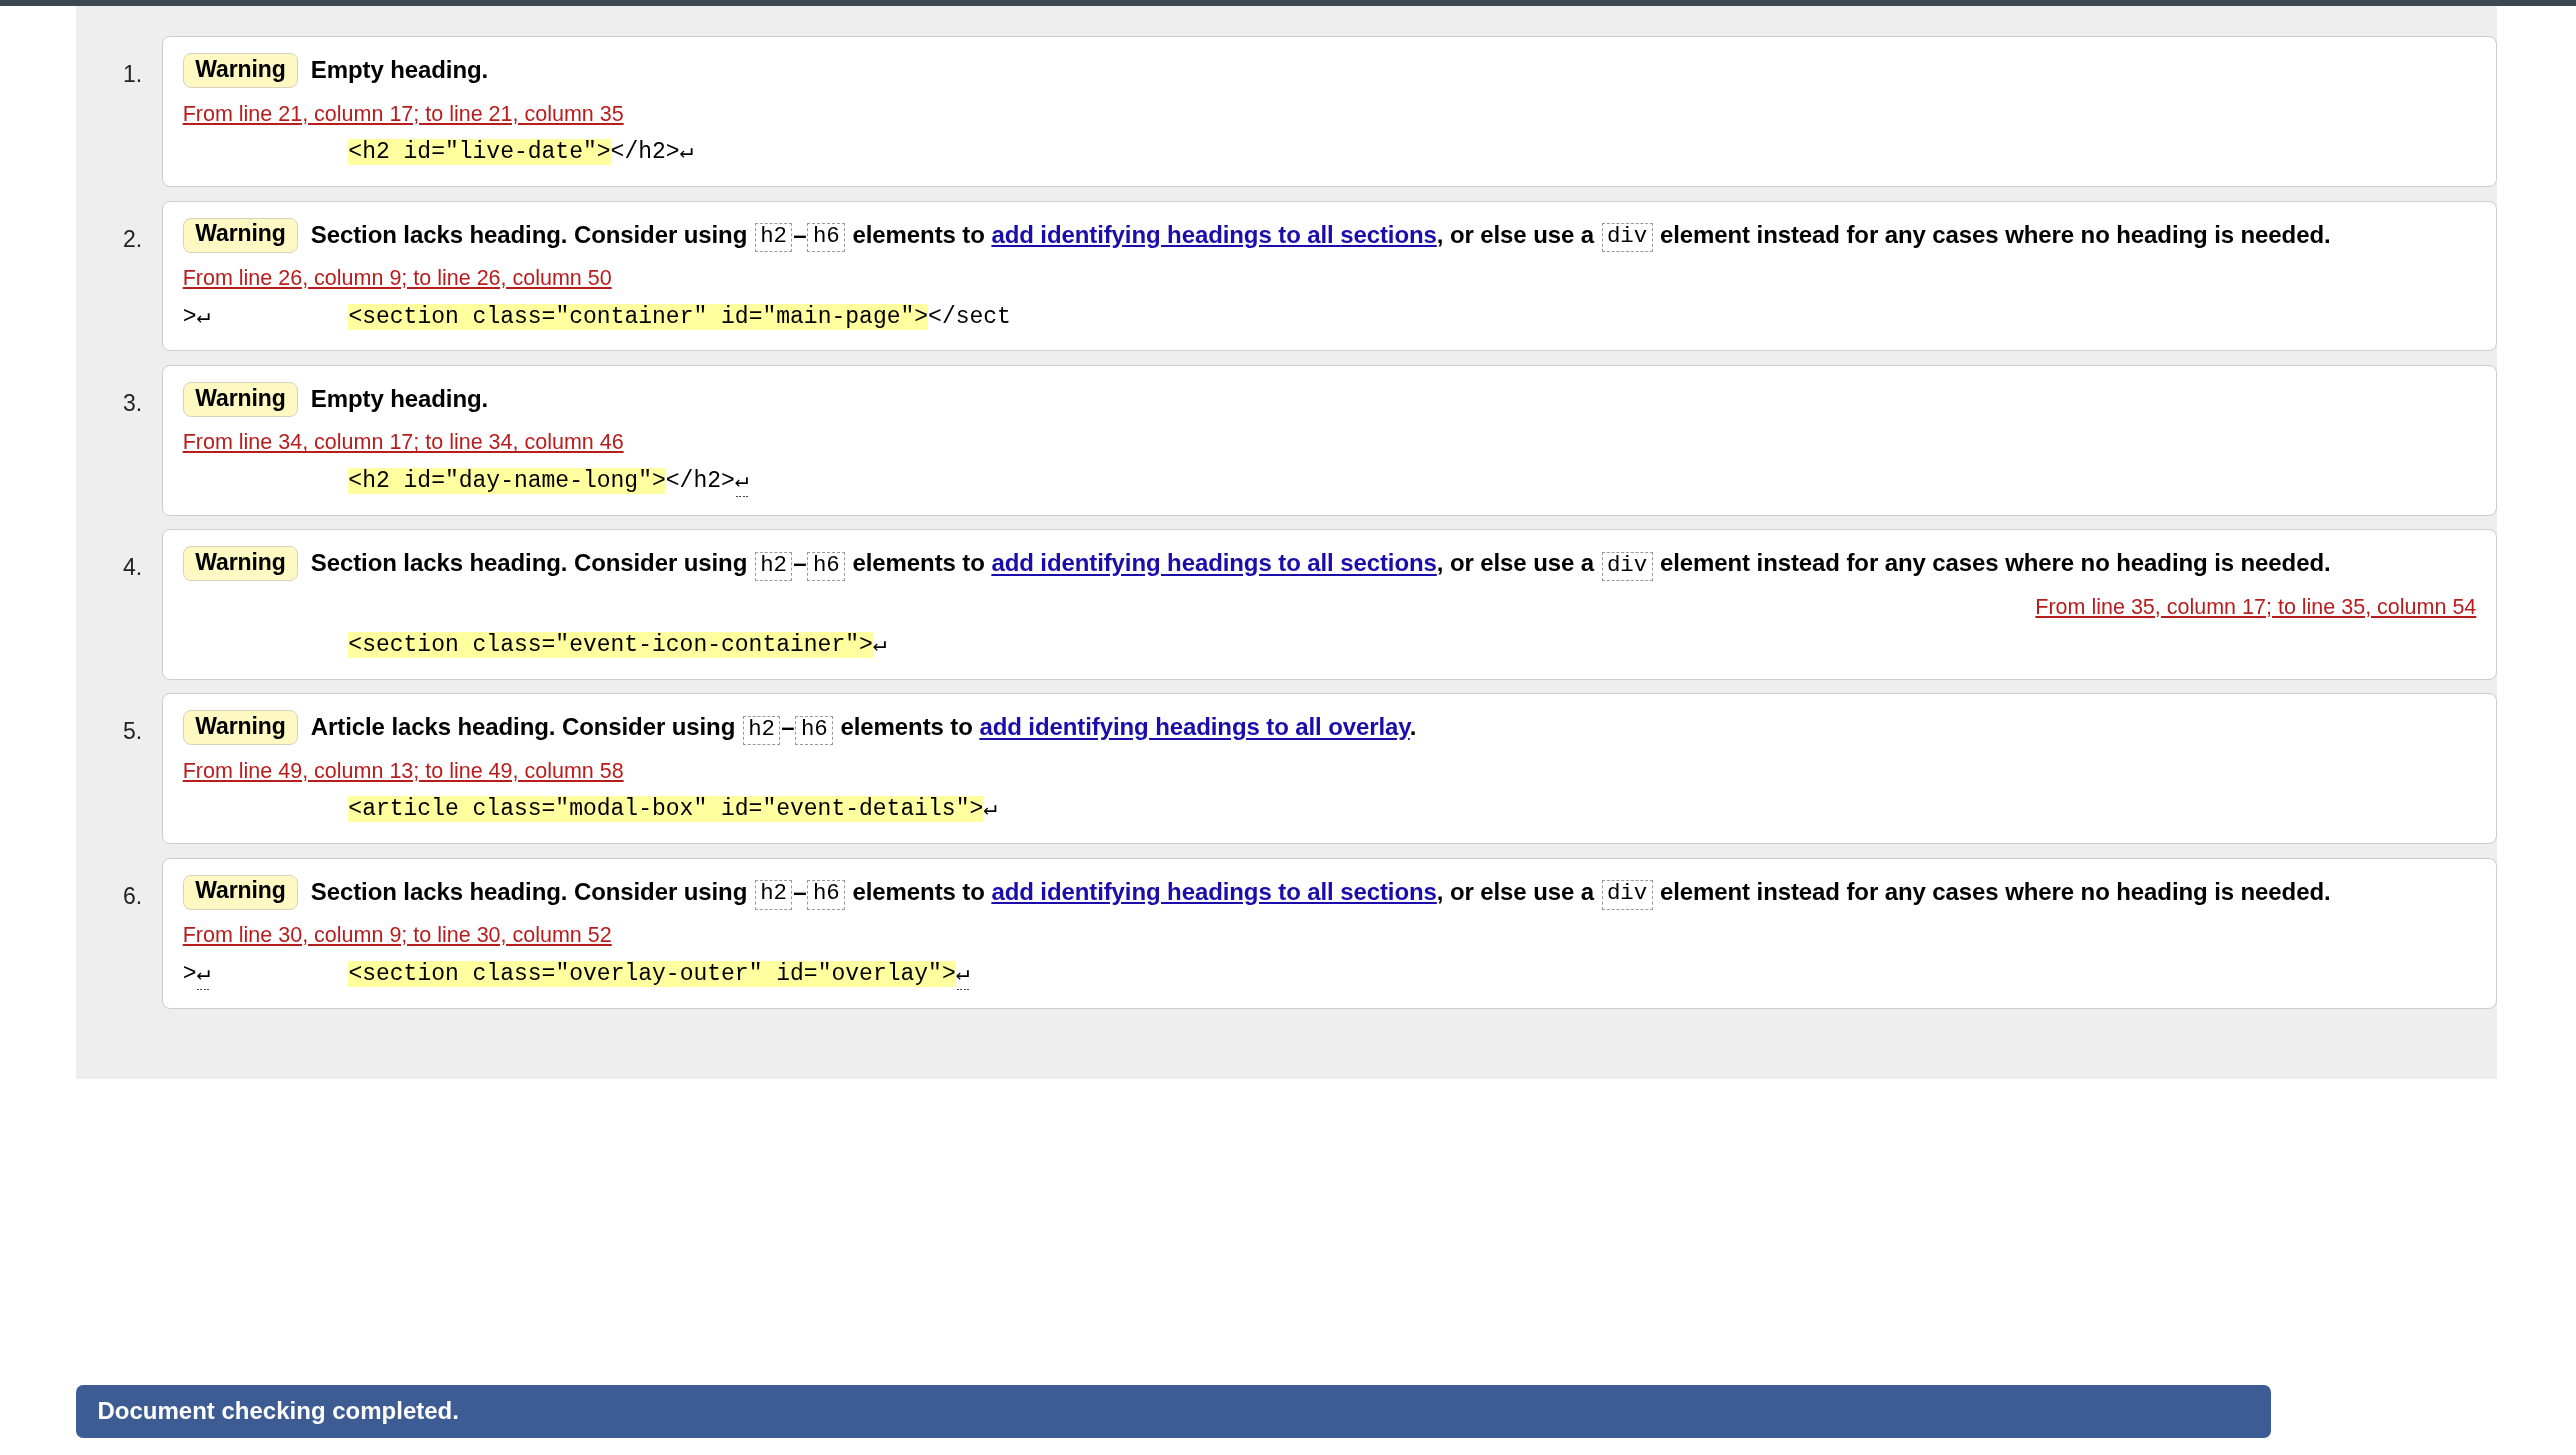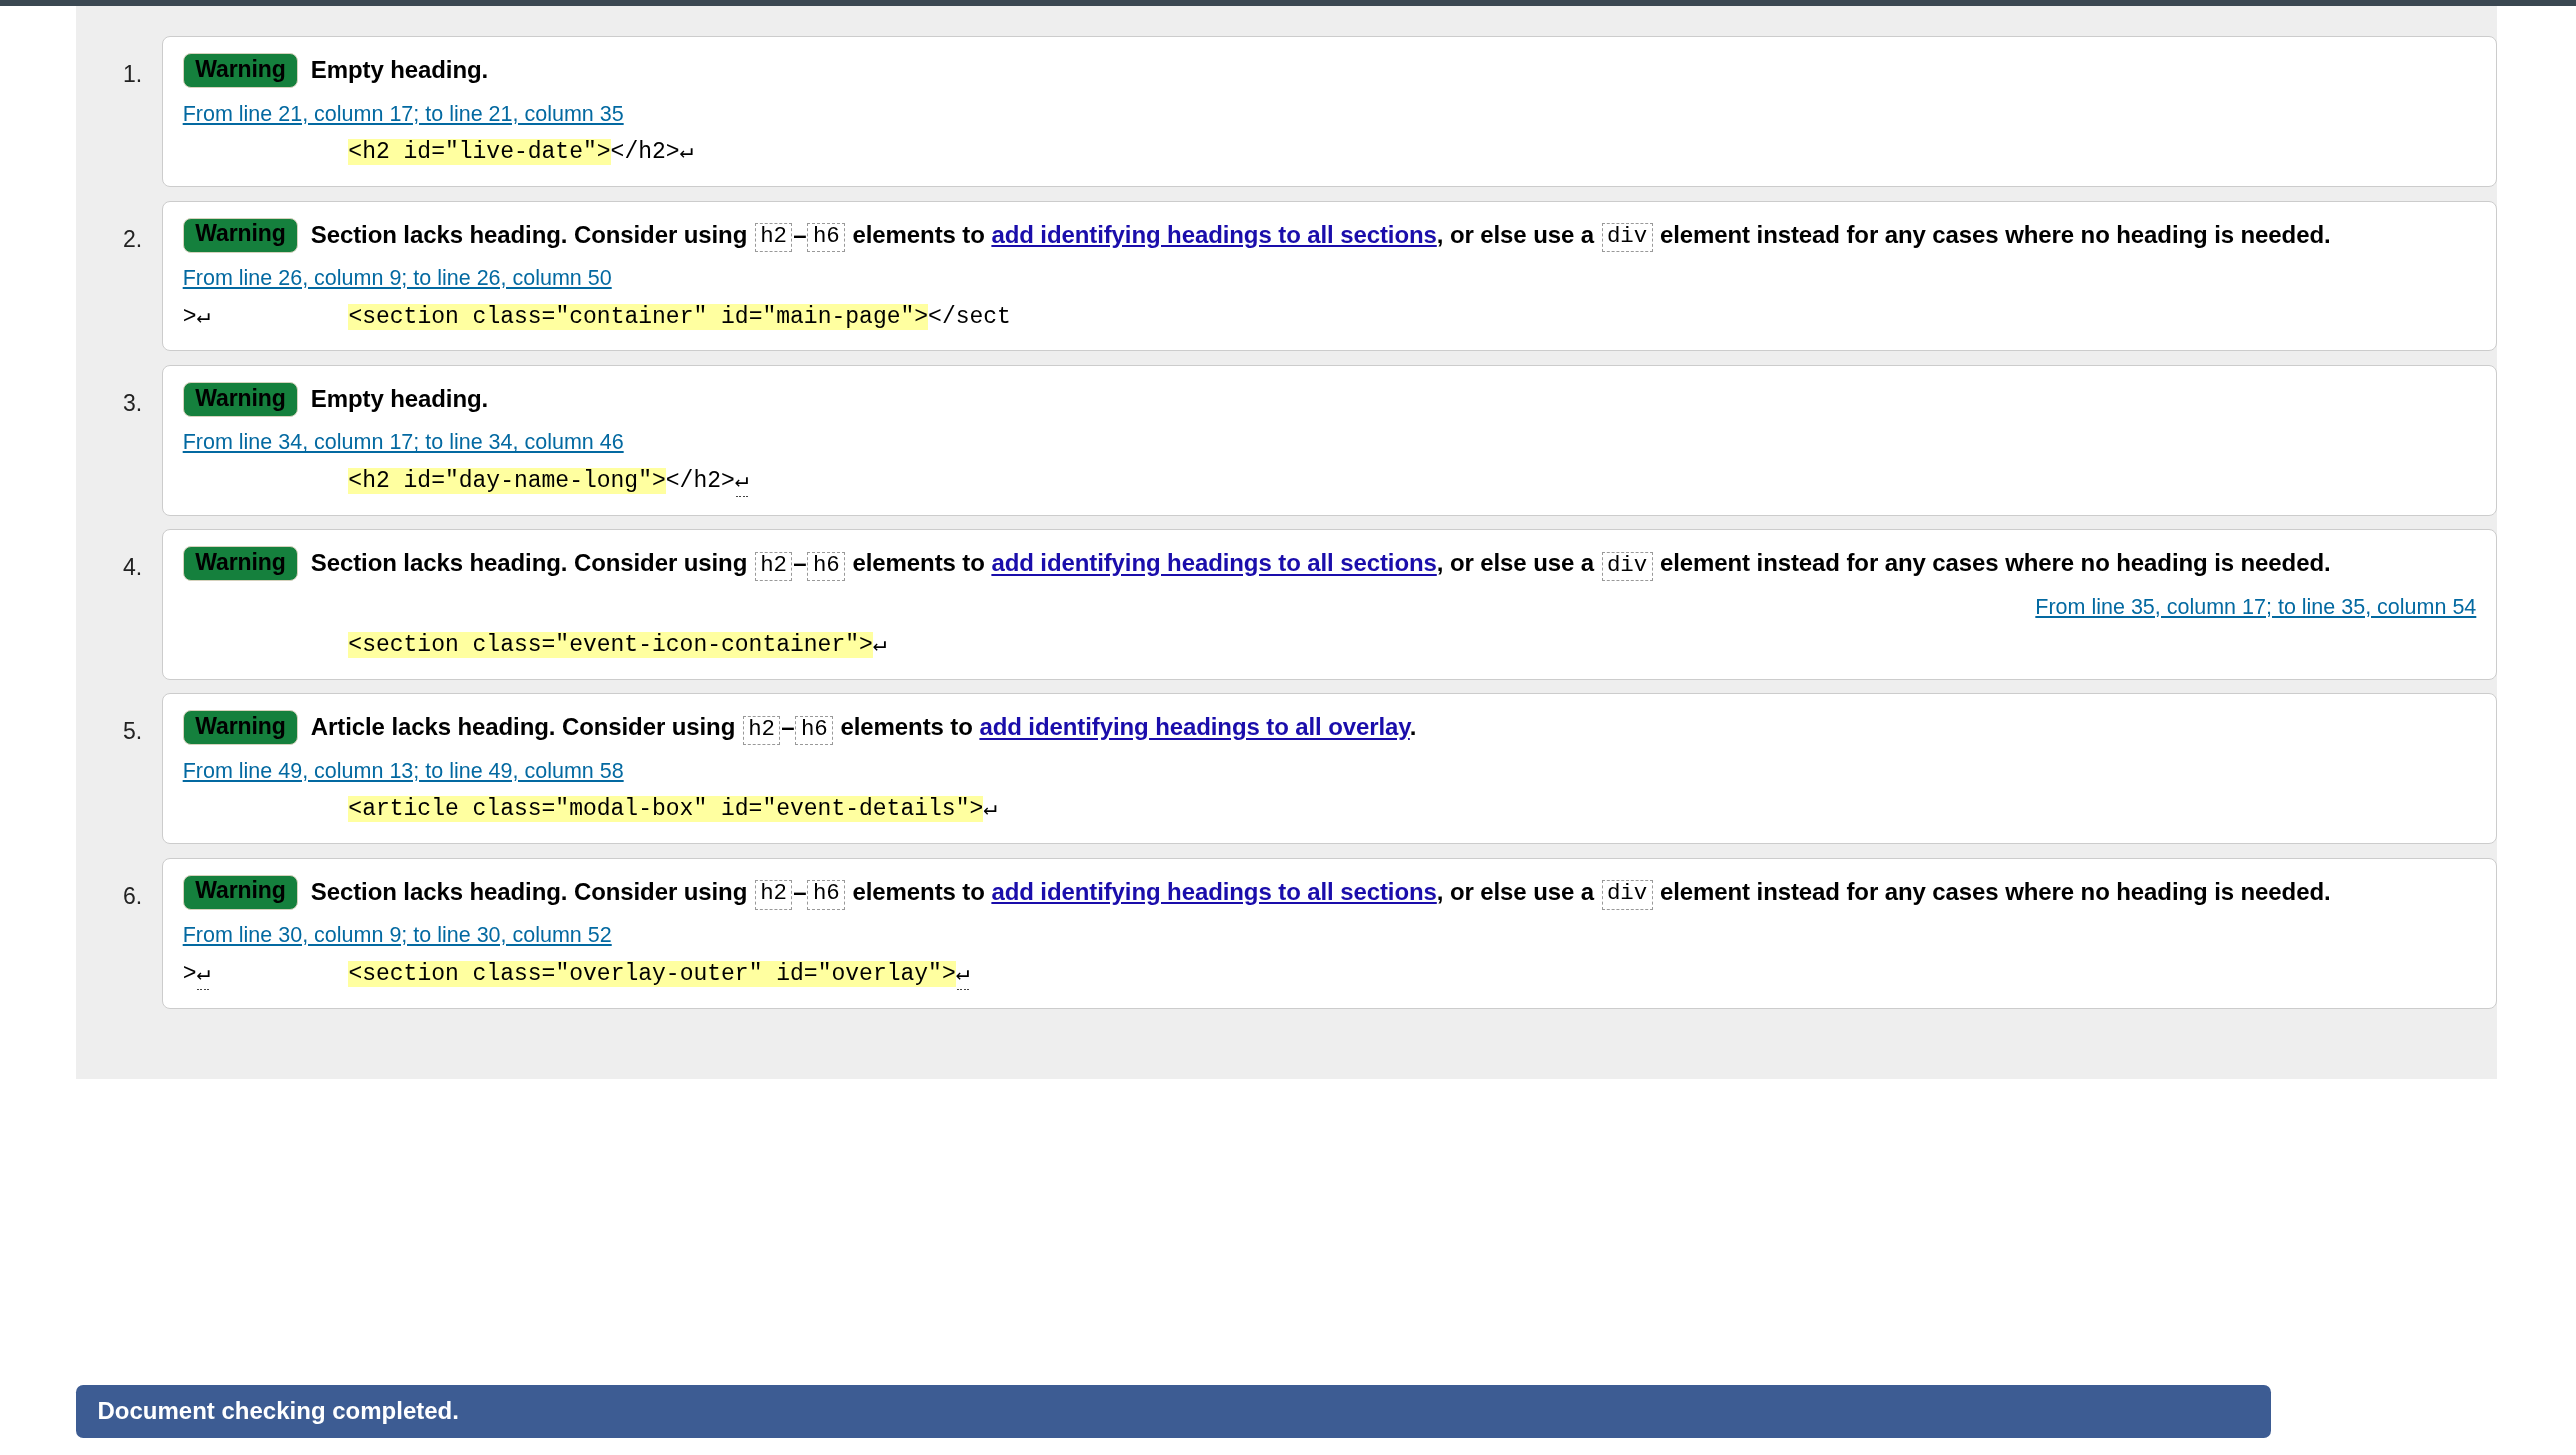--- a/index.html
+++ b/index.html
@@ -76,21 +76,21 @@
   .msg-headline {
     font-size: 24px;
     font-weight: bold;
     color: #000000;
     line-height: 1.42;
     letter-spacing: -0.1px;
   }
 
   .badge-warning {
     display: inline-block;
-    background: #15803d;
+    background: #fef9c3;
     border: 0.9px solid #d6d2bd;
     border-radius: 8px;
     padding: 2.7px 11.6px 4.5px 11.6px;
     font-size: 23px;
     font-weight: bold;
     color: #000000;
     line-height: 1.12;
     vertical-align: 1.8px;
     margin-right: 12.5px;
   }
@@ -115,21 +115,21 @@
     font-weight: bold;
   }
 
   
   .msg-location {
     margin-top: 12.5px;
     font-size: 21.5px;
     line-height: 1.25;
   }
   .msg-location a {
-    color: #0369a1;
+    color: #b91c1c;
   }
 
   
   .msg-extract {
     margin-top: 10.7px;
     font-family: "Liberation Mono", monospace;
     font-size: 23px;
     line-height: 1.3;
     white-space: pre;
     color: #000000;

